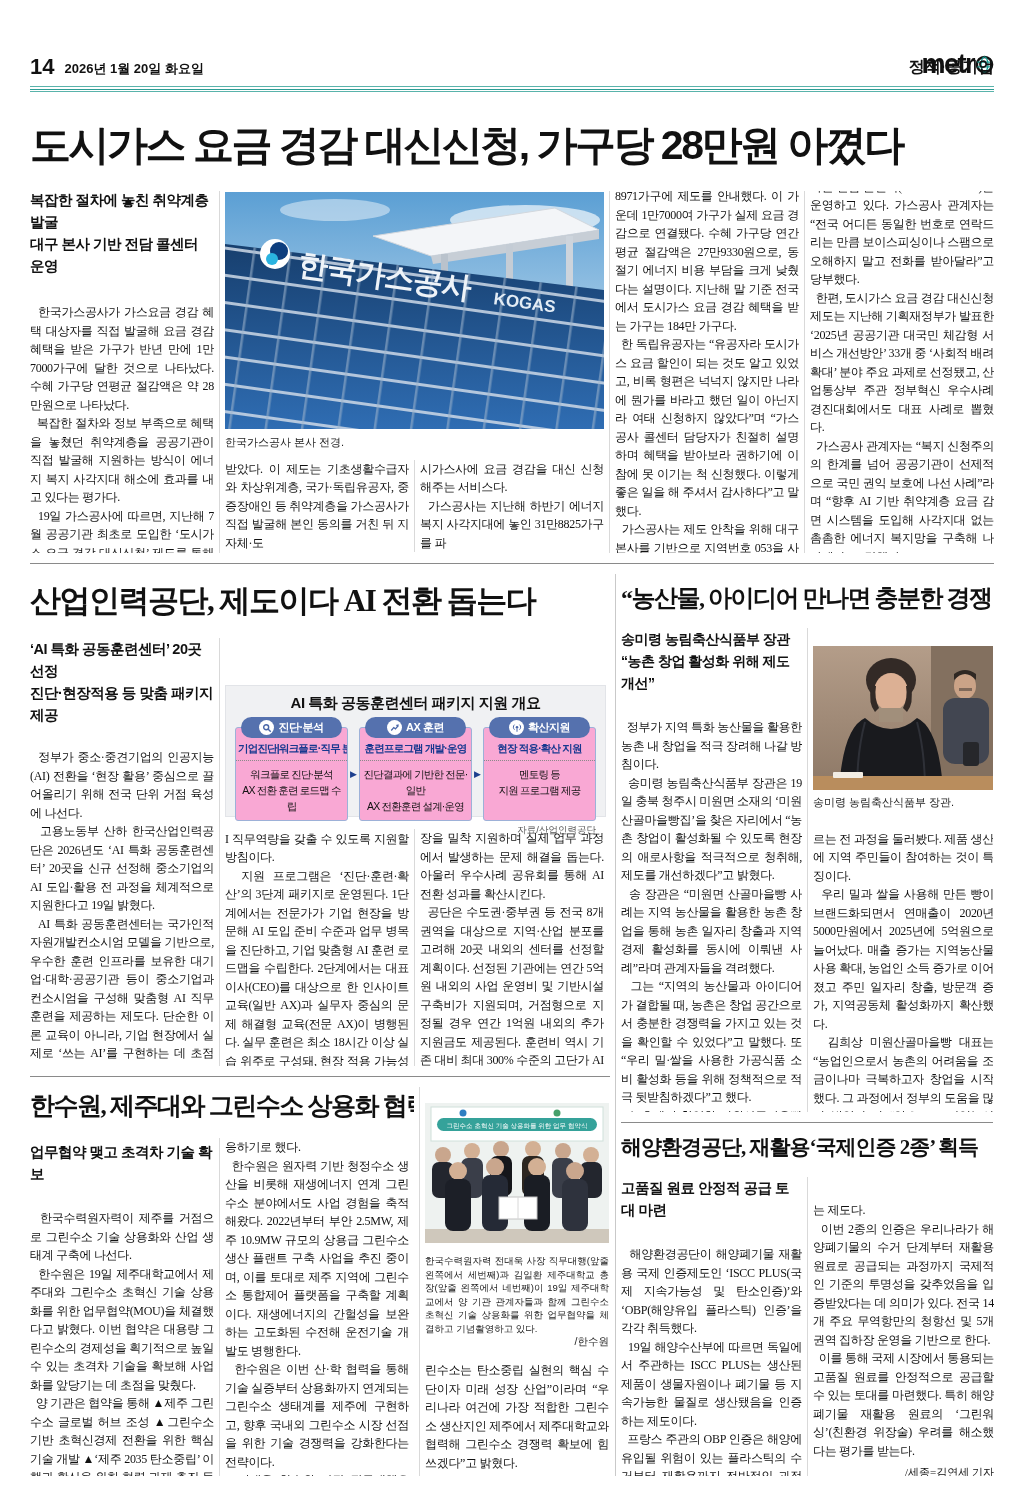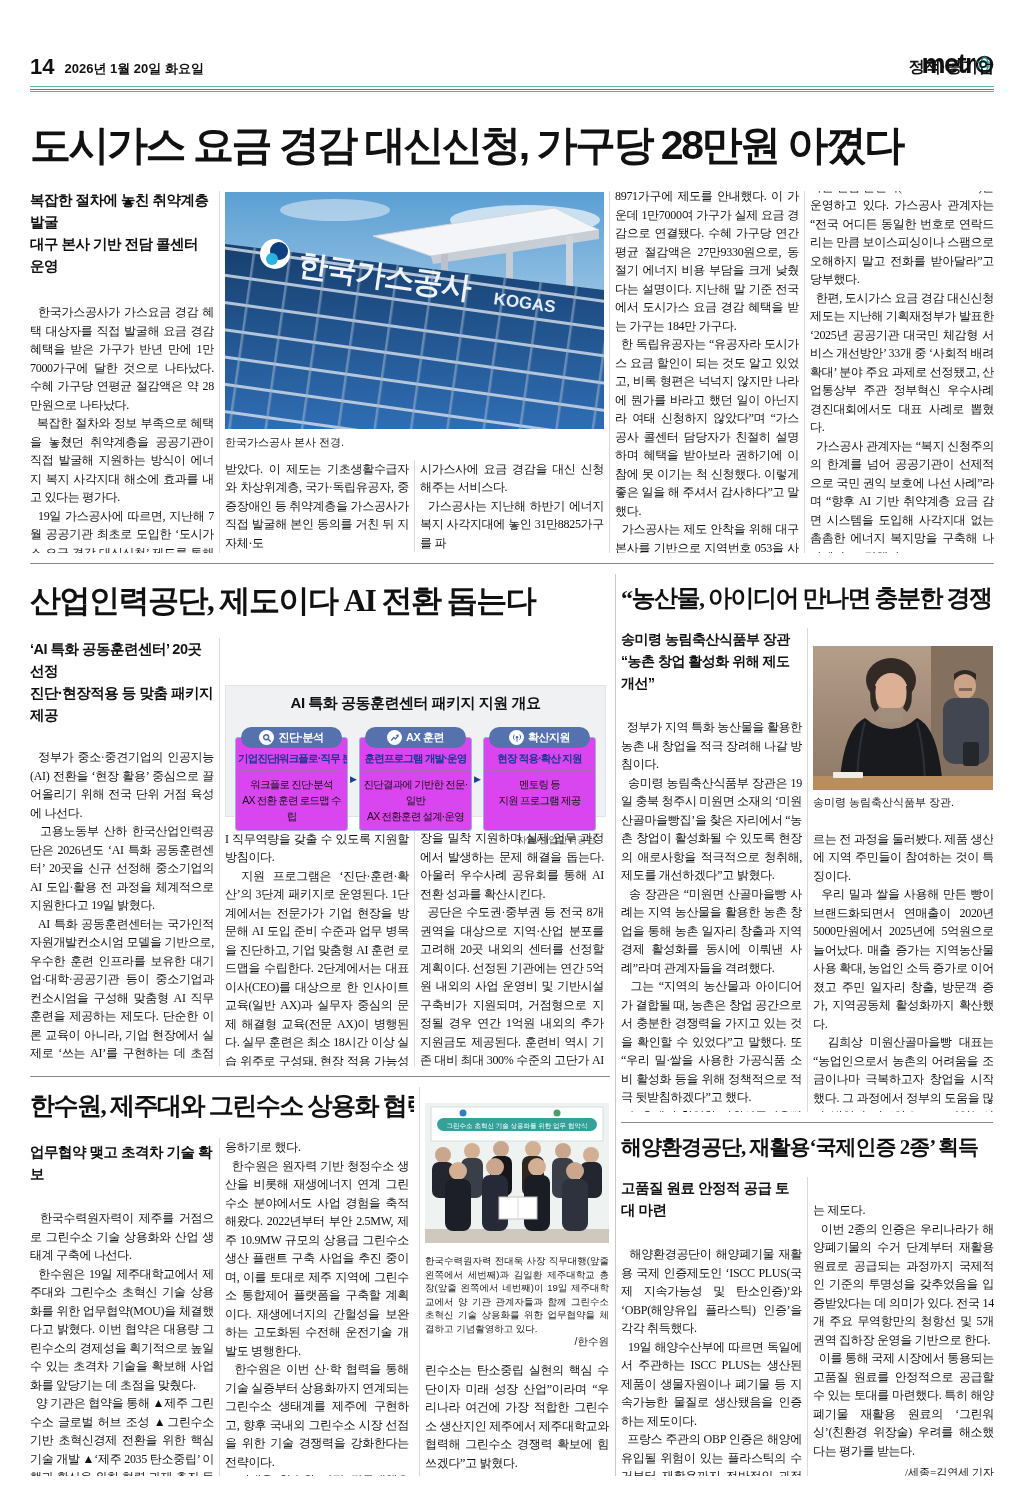--- a/index.html
+++ b/index.html
@@ -54,22 +54,22 @@
   .ai-right{width:381px;flex:none;}
   .ai-sub{margin-bottom:22px;}
   
   .graphic{background:#f0f1f3;border:1px solid #e2e4e8;box-sizing:border-box;
       padding:8px 9px 4px;height:132px;}
   .g-title{font-family:"Liberation Sans",sans-serif;font-weight:bold;font-size:15px;
       text-align:center;letter-spacing:-0.5px;margin-bottom:14px;}
   .g-row{display:flex;align-items:stretch;}
   .g-arrow{width:11px;display:flex;align-items:center;justify-content:center;
       color:#1c3f8e;font-size:9px;flex:none;font-family:"DejaVu Sans",sans-serif;}
-  .gbox{width:113px;flex:none;border:1.5px solid #9db1d8;background:#d946ef;border-radius:3px;
-      position:relative;margin-top:10px;box-sizing:border-box;}
+  .gbox{width:113px;flex:none;border:1.5px solid #9db1d8;background:#f9a8d4;border-radius:3px;
+      position:relative;box-sizing:border-box;}
   .gpill{position:absolute;top:-11px;left:5px;right:5px;height:21px;border-radius:11px;
       background:#5571ae;color:#fff;display:flex;align-items:center;justify-content:center;
       gap:4px;font-family:"Liberation Sans",sans-serif;font-weight:bold;font-size:11px;
       letter-spacing:-0.5px;}
   .gicon{width:15px;height:15px;border-radius:50%;background:#fff;display:flex;
       align-items:center;justify-content:center;flex:none;}
   .g-sub{color:#17388f;font-weight:bold;font-family:"Liberation Sans",sans-serif;
       font-size:10.5px;text-align:center;padding:14px 2px 4px;letter-spacing:-0.8px;
       border-bottom:1px dotted #8a8a8a;white-space:nowrap;overflow:hidden;}
   .g-lines{font-family:"Liberation Sans",sans-serif;font-size:10.5px;text-align:center;

